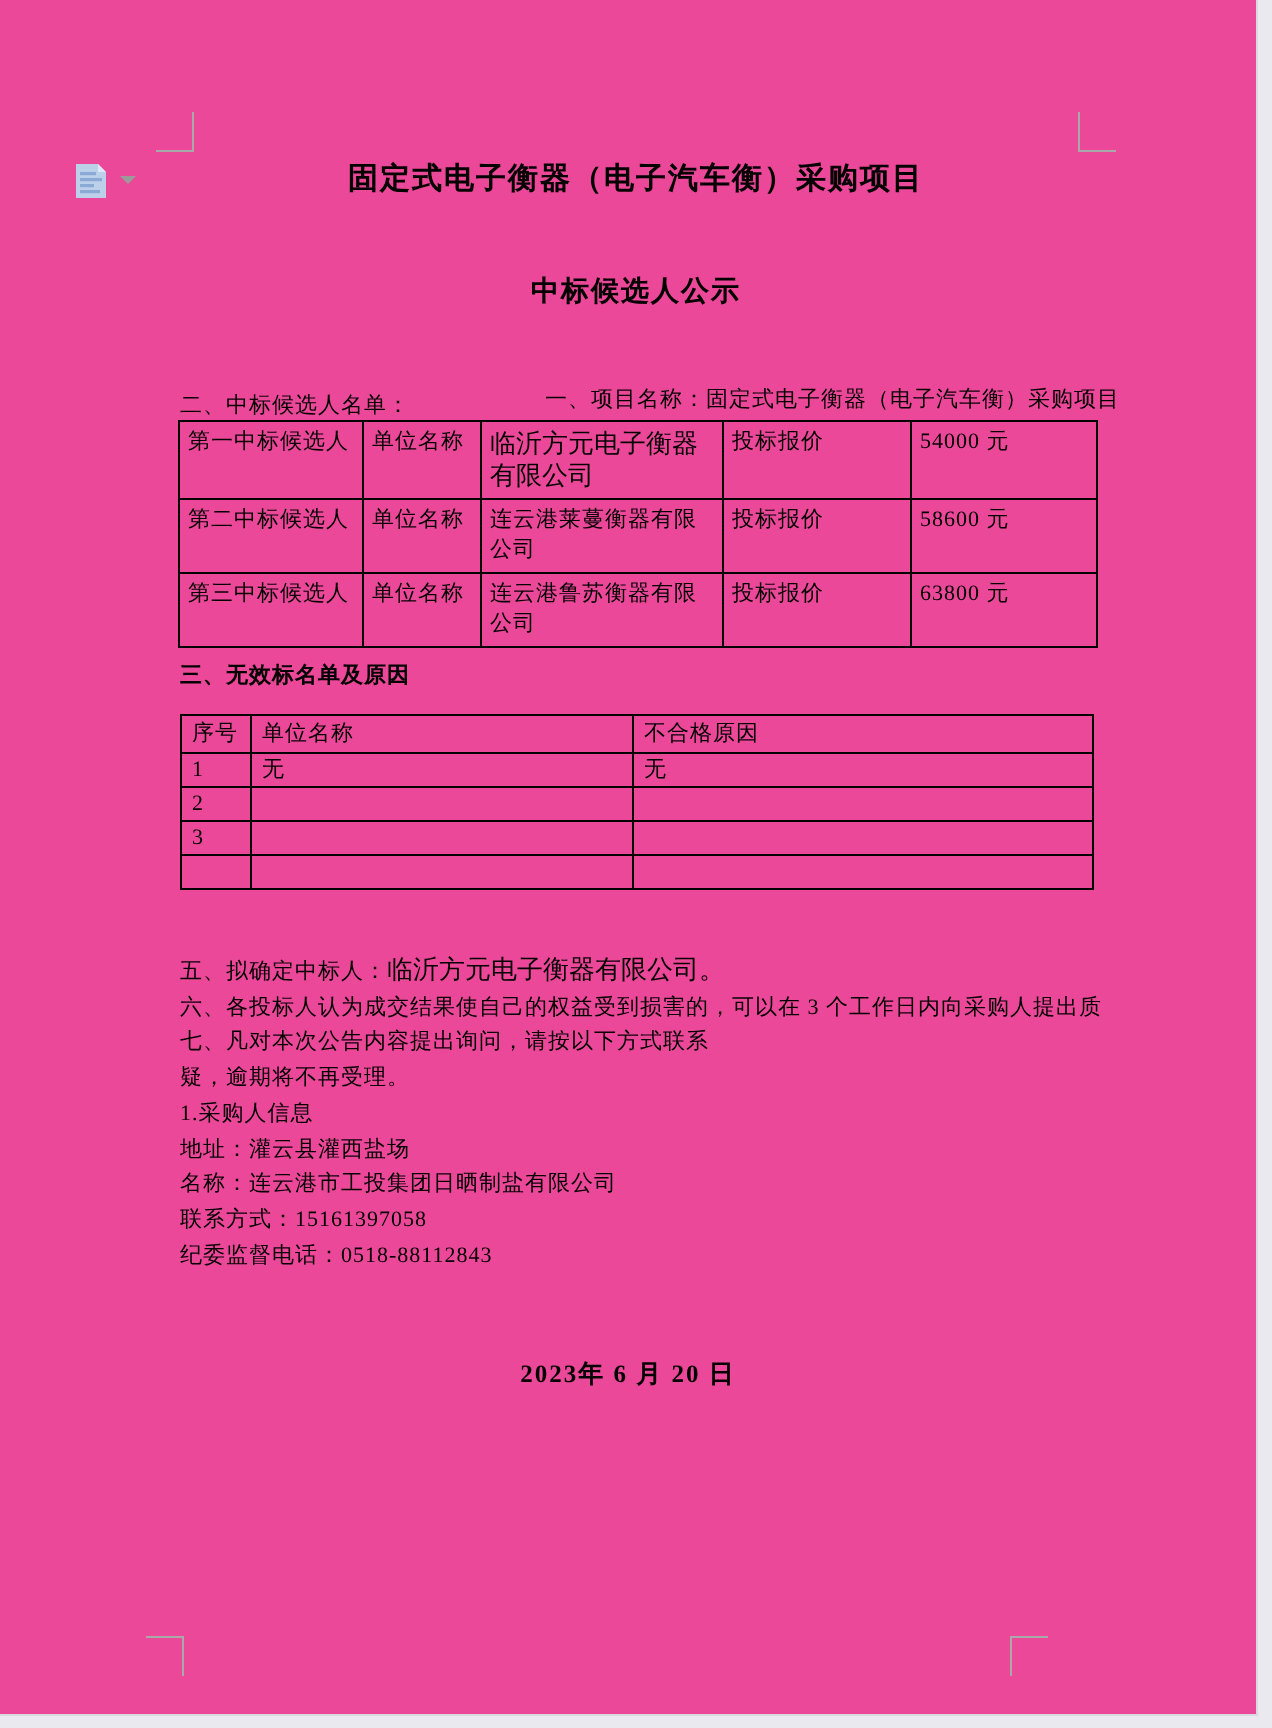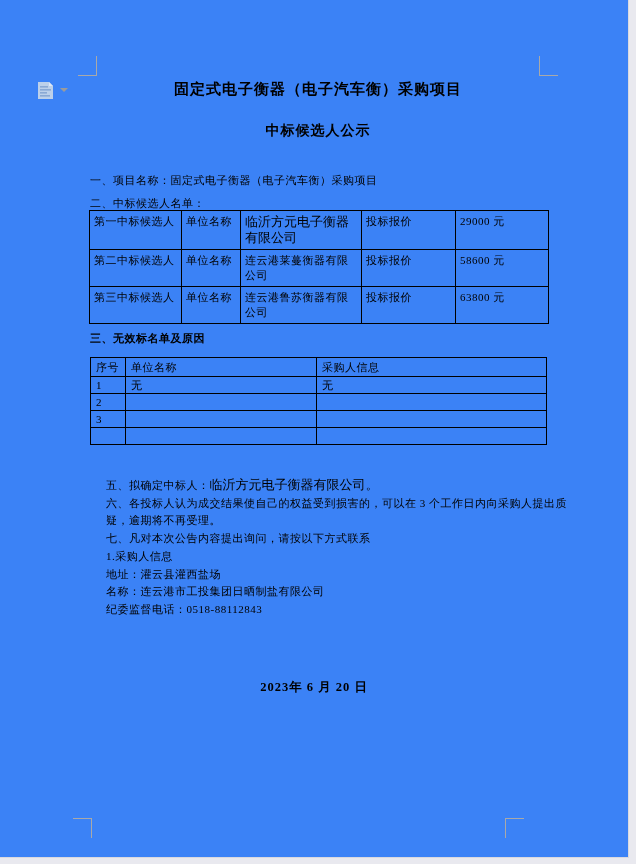--- a/index.html
+++ b/index.html
@@ -7,21 +7,21 @@
   body {
     position:relative;
     background:#e9e9ef;
     font-family:"Liberation Serif","DejaVu Serif",serif;
     color:#000;
     overflow:hidden;
   }
   .page {
     position:absolute; left:0; top:0;
     width:629px; height:858px;
-    background:#3b82f6;
+    background:#ec4899;
     border-right:1px solid #d9d9df;
     border-bottom:1px solid #d9d9df;
   }
   
   .mark { position:absolute; width:19px; height:20px; }
   .mark.tl { left:78px;  top:56px;  border-right:1px solid #a9a9a9; border-bottom:1px solid #a9a9a9; }
   .mark.tr { left:539px; top:56px;  border-left:1px solid #a9a9a9;  border-bottom:1px solid #a9a9a9; }
   .mark.bl { left:73px;  top:818px; border-right:1px solid #a9a9a9; border-top:1px solid #a9a9a9; }
   .mark.br { left:505px; top:818px; border-left:1px solid #a9a9a9;  border-top:1px solid #a9a9a9; }
 
@@ -35,26 +35,26 @@
     border-right:4px solid transparent;
     border-top:4px solid #9b9b9b;
   }
 
   .doc-title {
     position:absolute; left:88px; top:80px; width:460px;
     text-align:center; font-weight:bold; font-size:15px;
     letter-spacing:1px;
   }
   .doc-subtitle {
-    position:absolute; left:88px; top:122px; width:460px;
+    position:absolute; left:88px; top:137px; width:460px;
     text-align:center; font-weight:bold; font-size:14px;
     letter-spacing:1px;
   }
   .bodyline { font-size:11px; line-height:17px; letter-spacing:0.5px; }
-  .p-s1 { position:absolute; left:90px; top:172px; width:470px; }
+  .p-s1 { position:absolute; left:90px; top:192px; width:470px;text-align:right; }
   .p-s2 { position:absolute; left:90px; top:195px; width:470px; }
   .p-s3 { position:absolute; left:90px; top:330px; width:470px;font-weight:bold; }
 
   table { border-collapse:collapse; table-layout:fixed; }
   td {
     border:1px solid #000;
     font-size:11px; line-height:15px;
     vertical-align:top; letter-spacing:0.5px;
     padding:3px 4px;
     overflow:hidden; white-space:normal;
@@ -62,21 +62,21 @@
   .tbl-candidates { position:absolute; left:89px; top:210px; width:459px; }
   .tbl-candidates td { height:33px; }
   .tbl-invalid { position:absolute; left:90px; top:357px; width:456px; }
   .tbl-invalid td { height:17px; padding:0 5px; line-height:16px; }
   .tbl-invalid tr.hdr td { height:19px; line-height:18px; }
   .bigfont { font-size:13px; line-height:16px; letter-spacing:0; }
 
   .lower-block {
     position:absolute; left:90px; top:477px; width:478px;
   }
-  .lower-block > div { font-size:11px; line-height:17.7px; letter-spacing:0.5px;margin-left:16px; }
+  .lower-block > div { font-size:11px; line-height:17.7px; letter-spacing:0.5px; }
   .doc-date {
     position:absolute; left:84px; top:679px; width:460px;
     text-align:center; font-weight:bold; font-size:12.5px;
     letter-spacing:1px;
   }
 </style>
 </head>
 <body>
 
 <div class="page">
@@ -113,21 +113,21 @@
         <col style="width:121px">
         <col style="width:94px">
         <col style="width:93px">
       </colgroup>
     <tbody>
         <tr>
       <td>第一中标候选人</td>
       <td>单位名称</td>
       <td class="bigfont">临沂方元电子衡器有限公司</td>
       <td>投标报价</td>
-      <td>29000 元</td>
+      <td>54000 元</td>
     </tr>
     <tr>
       <td>第二中标候选人</td>
       <td>单位名称</td>
       <td>连云港莱蔓衡器有限公司</td>
       <td>投标报价</td>
       <td>58600 元</td>
     </tr>
     <tr>
       <td>第三中标候选人</td>
@@ -144,21 +144,21 @@
   <table class="tbl-invalid">
     <colgroup>
         <col style="width:35px">
         <col style="width:191px">
         <col style="width:230px">
       </colgroup>
     <tbody>
         <tr class="hdr">
       <td>序号</td>
       <td>单位名称</td>
-      <td>采购人信息</td>
+      <td>不合格原因</td>
     </tr>
     <tr>
       <td>1</td>
       <td>无</td>
       <td>无</td>
     </tr>
     <tr>
       <td>2</td>
       <td></td>
       <td></td>
@@ -172,23 +172,24 @@
       <td></td>
       <td></td>
       <td></td>
     </tr>
   </tbody>
     </table>
 
   <div class="lower-block">
     <div><span>五、拟确定中标人：</span><span class="bigfont">临沂方元电子衡器有限公司。</span></div>
     <div>六、各投标人认为成交结果使自己的权益受到损害的，可以在 3 个工作日内向采购人提出质</div>
+    <div>七、凡对本次公告内容提出询问，请按以下方式联系</div>
     <div>疑，逾期将不再受理。</div>
-    <div>七、凡对本次公告内容提出询问，请按以下方式联系</div>
     <div>1.采购人信息</div>
     <div>地址：灌云县灌西盐场</div>
     <div>名称：连云港市工投集团日晒制盐有限公司</div>
+    <div>联系方式：15161397058</div>
     <div>纪委监督电话：0518-88112843</div>
   </div>
 
   <div class="doc-date">2023年 6 月 20 日</div>
 
 </div>
 
 </body></html>

